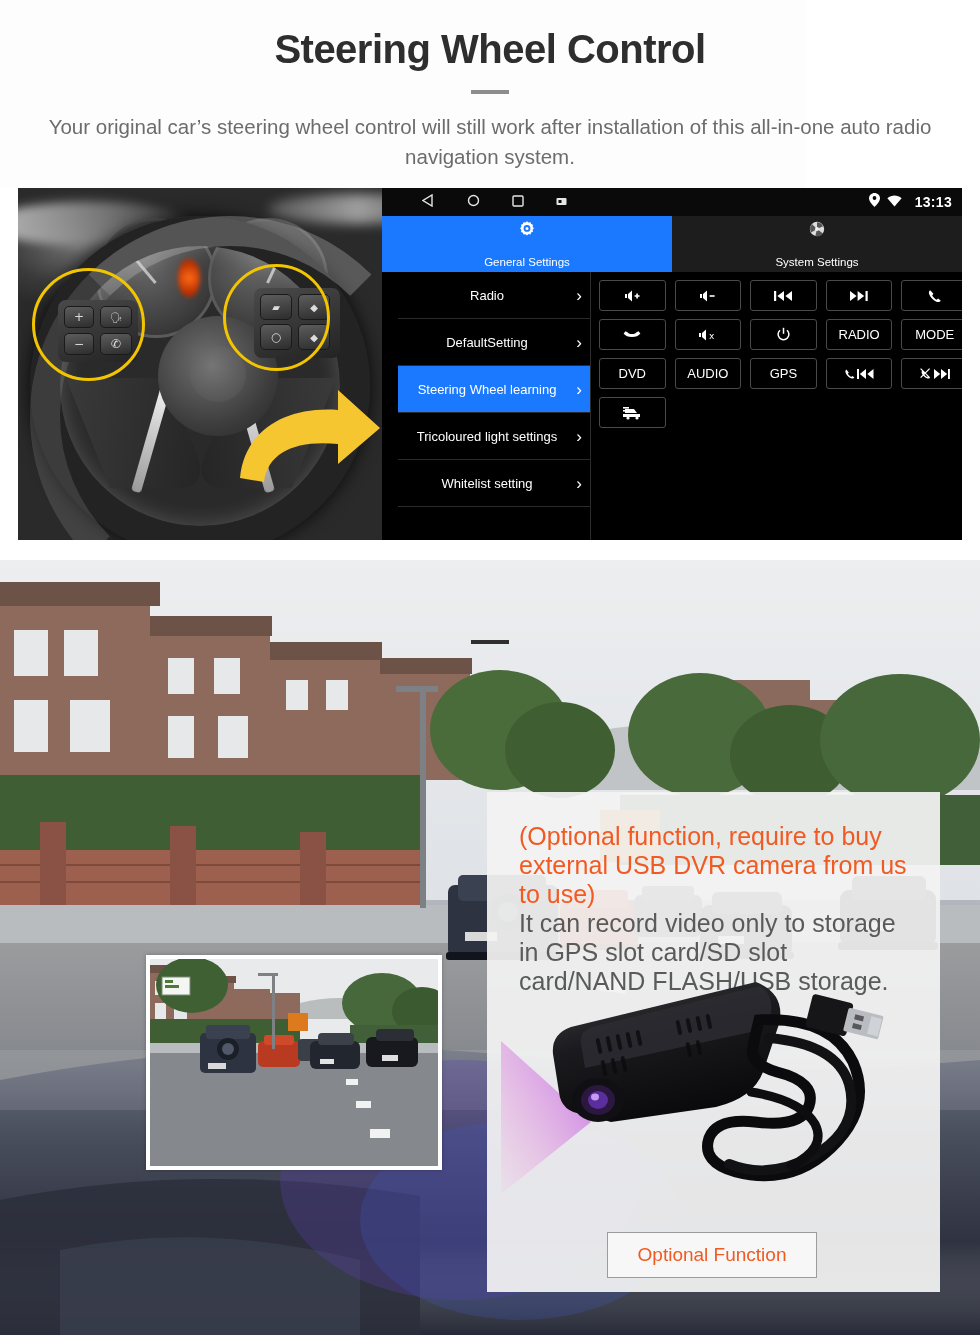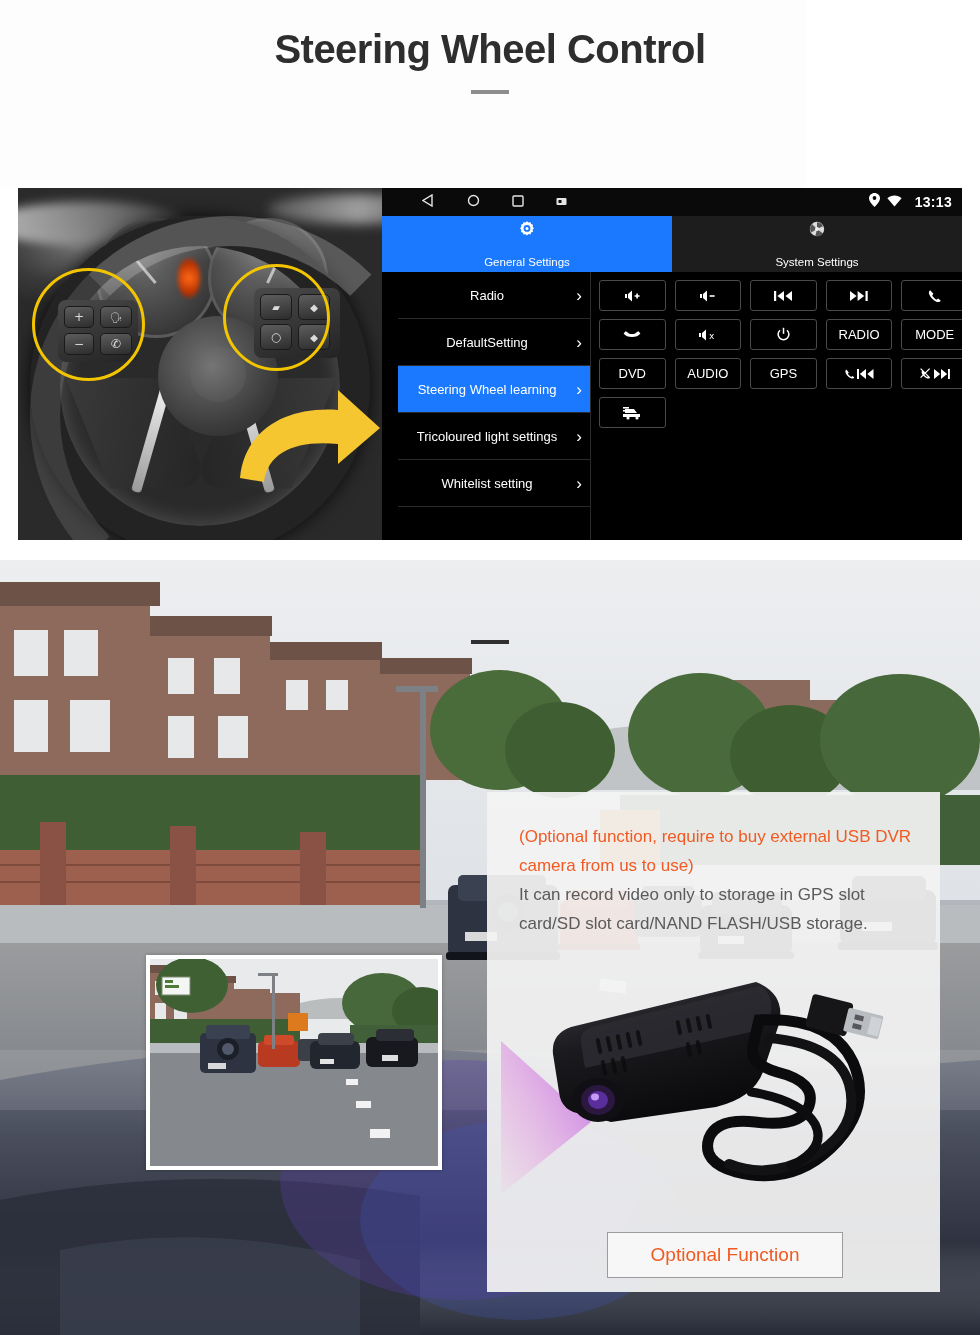--- a/index.html
+++ b/index.html
@@ -119,35 +119,36 @@
 
   .title2 { position:absolute; left:0; top:30px; width:980px; text-align:center;
      font-size:40px; font-weight:bold; color:#2b2b2b; z-index:6; letter-spacing:-0.5px;}
   .rule2 { position:absolute; left:490px; top:80px; margin-left:-19px; width:38px; height:4px; background:#2f2f2f; z-index:6;}
 
   .inset { position:absolute; left:146px; top:955px; width:296px; height:215px; background:#fff;
      border:4px solid #fff; overflow:hidden; z-index:7; box-shadow:0 0 4px rgba(0,0,0,.25); }
 
   .overlay { position:absolute; left:487px; top:792px; width:453px; height:500px;
      background:rgba(243,243,243,.93); z-index:8; }
-  .ovtext { position:absolute; left:32px; top:30px; width:400px; font-size:17px; line-height:29px; }
+  .ovtext { position:absolute; left:32px; top:30px; width:400px; font-size:25px; line-height:29px; }
   .ovtext .orange { color:#f15a22; display:block; }
   .ovtext .grey { color:#5a5a5a; display:block; }
-  .optbtn { position:absolute; left:120px; top:440px; width:236px; height:46px; background:#f7f7f7;
+  .optbtn { position:absolute; left:120px; top:440px; width:210px; height:46px; background:#f7f7f7;
      border:1px solid #9c9c9c; color:#f15a22; font-size:19px; display:flex; align-items:center;
      justify-content:center; }
 </style>
 </head>
 <body>
 
 <div class="page">
 
   <div class="sec1-head">
     <div class="title1">Steering Wheel Control</div>
     <div class="rule1"></div>
+    <div class="sub1">Your original car’s steering wheel control will still work after installation of this all-in-one auto radio navigation system.</div>
   </div>
 
   <div class="panel">
 
     <div class="wheelphoto">
       <div class="dashglow"></div>
       <div class="dashglow2"></div>
       <div class="gauge g1">
           <div class="needle"></div>
         </div>

